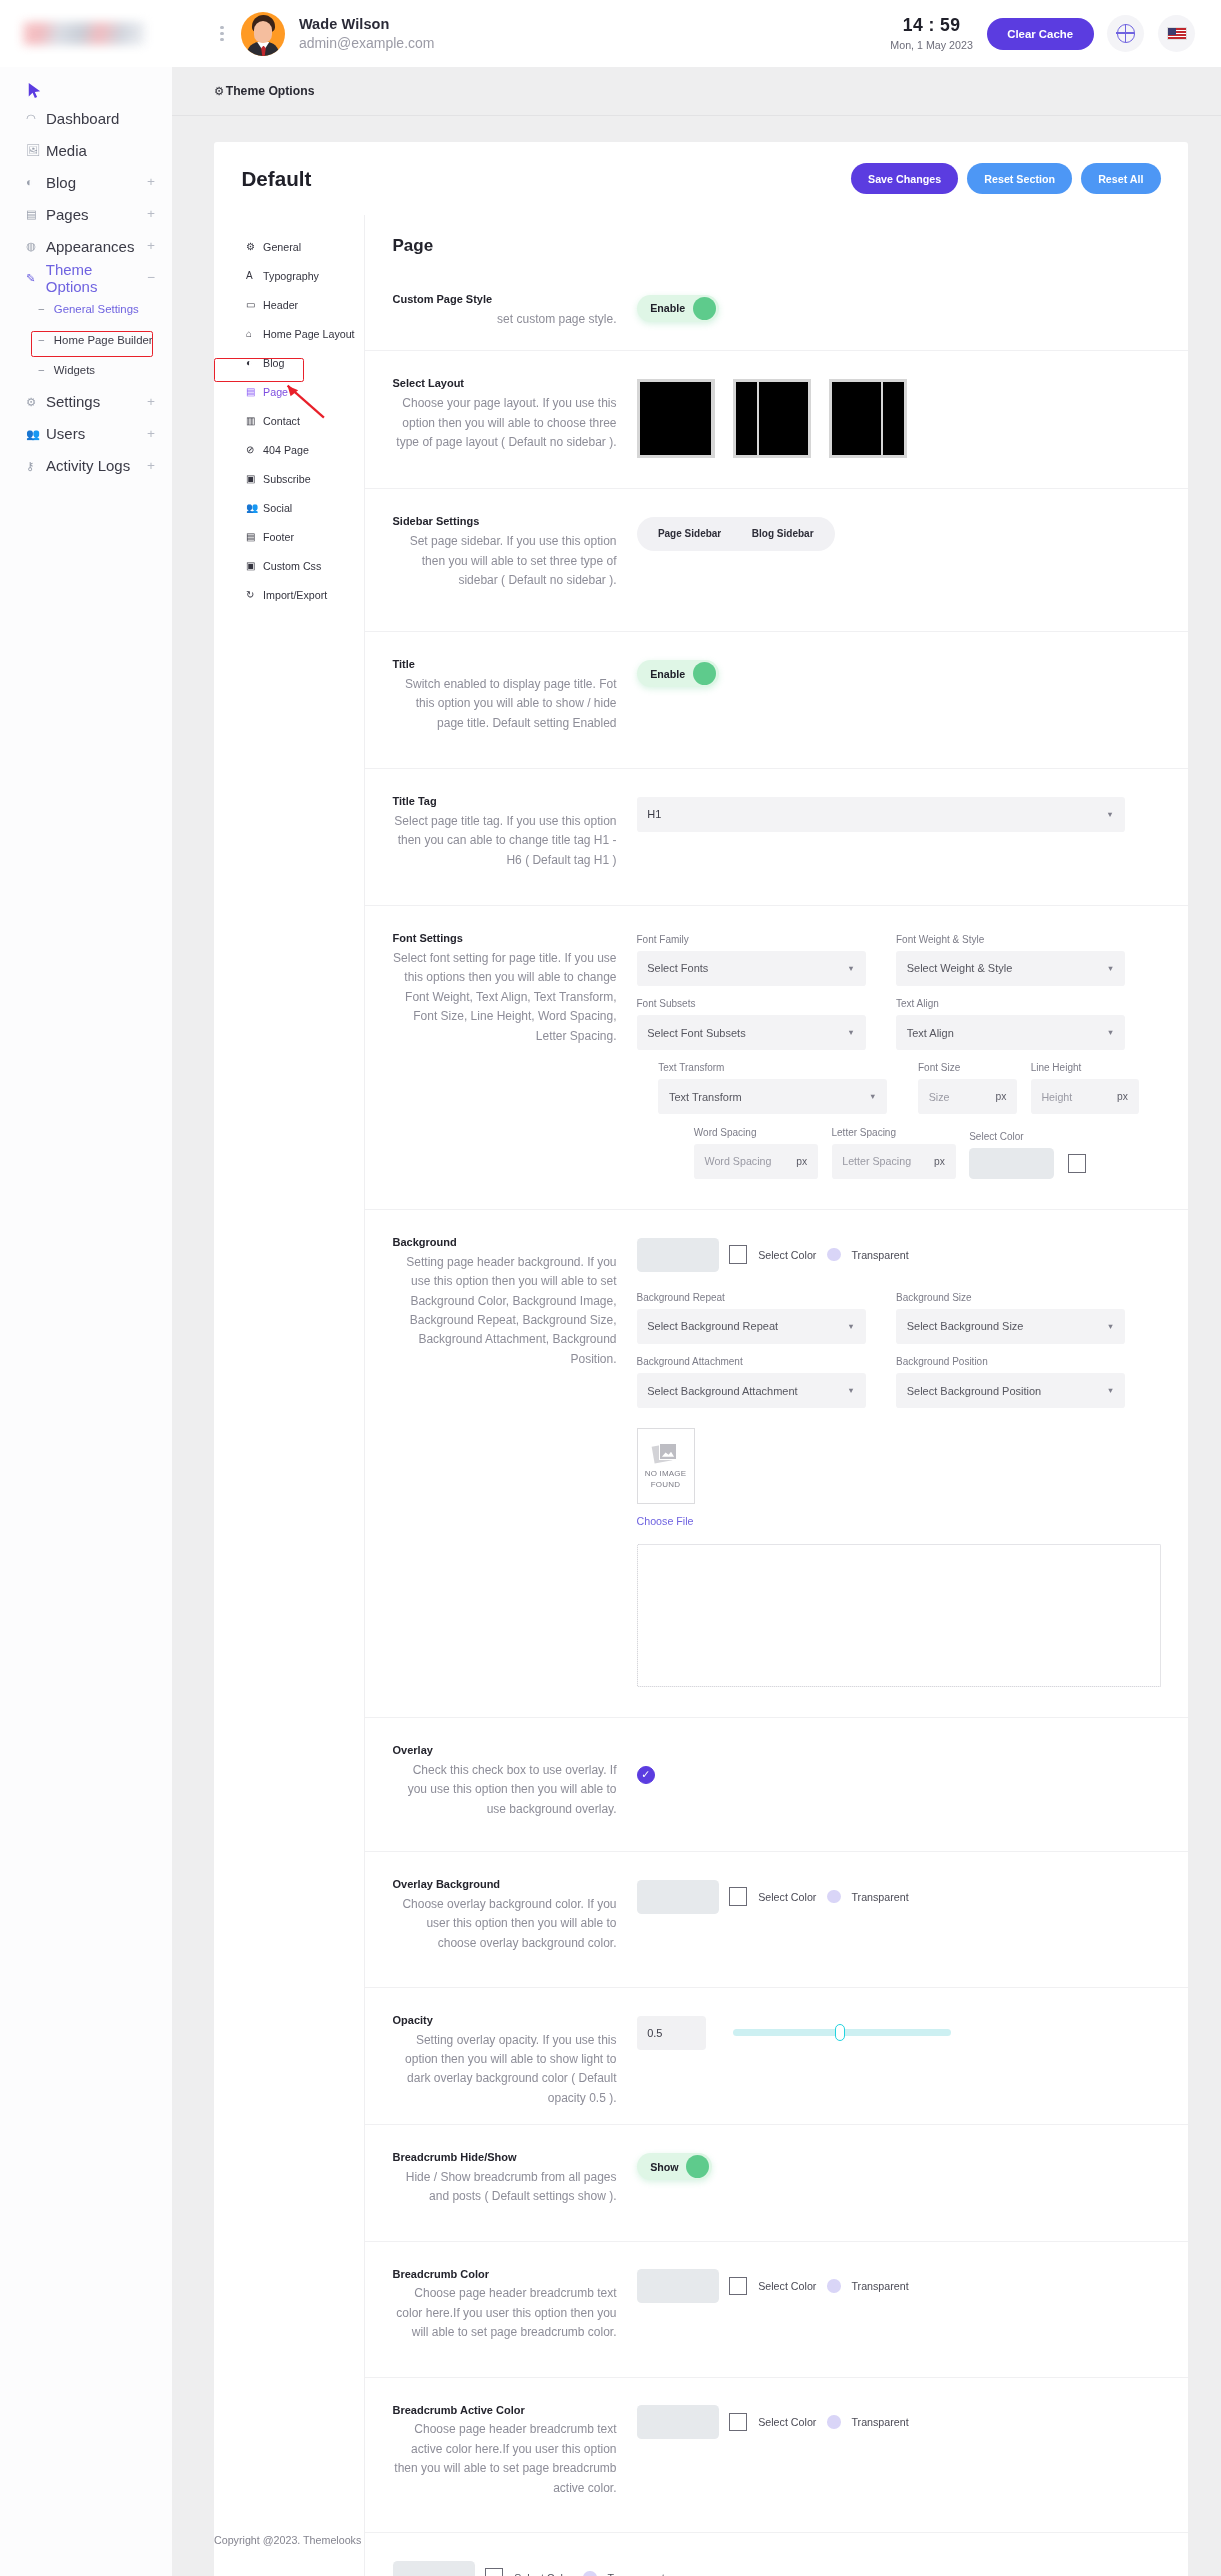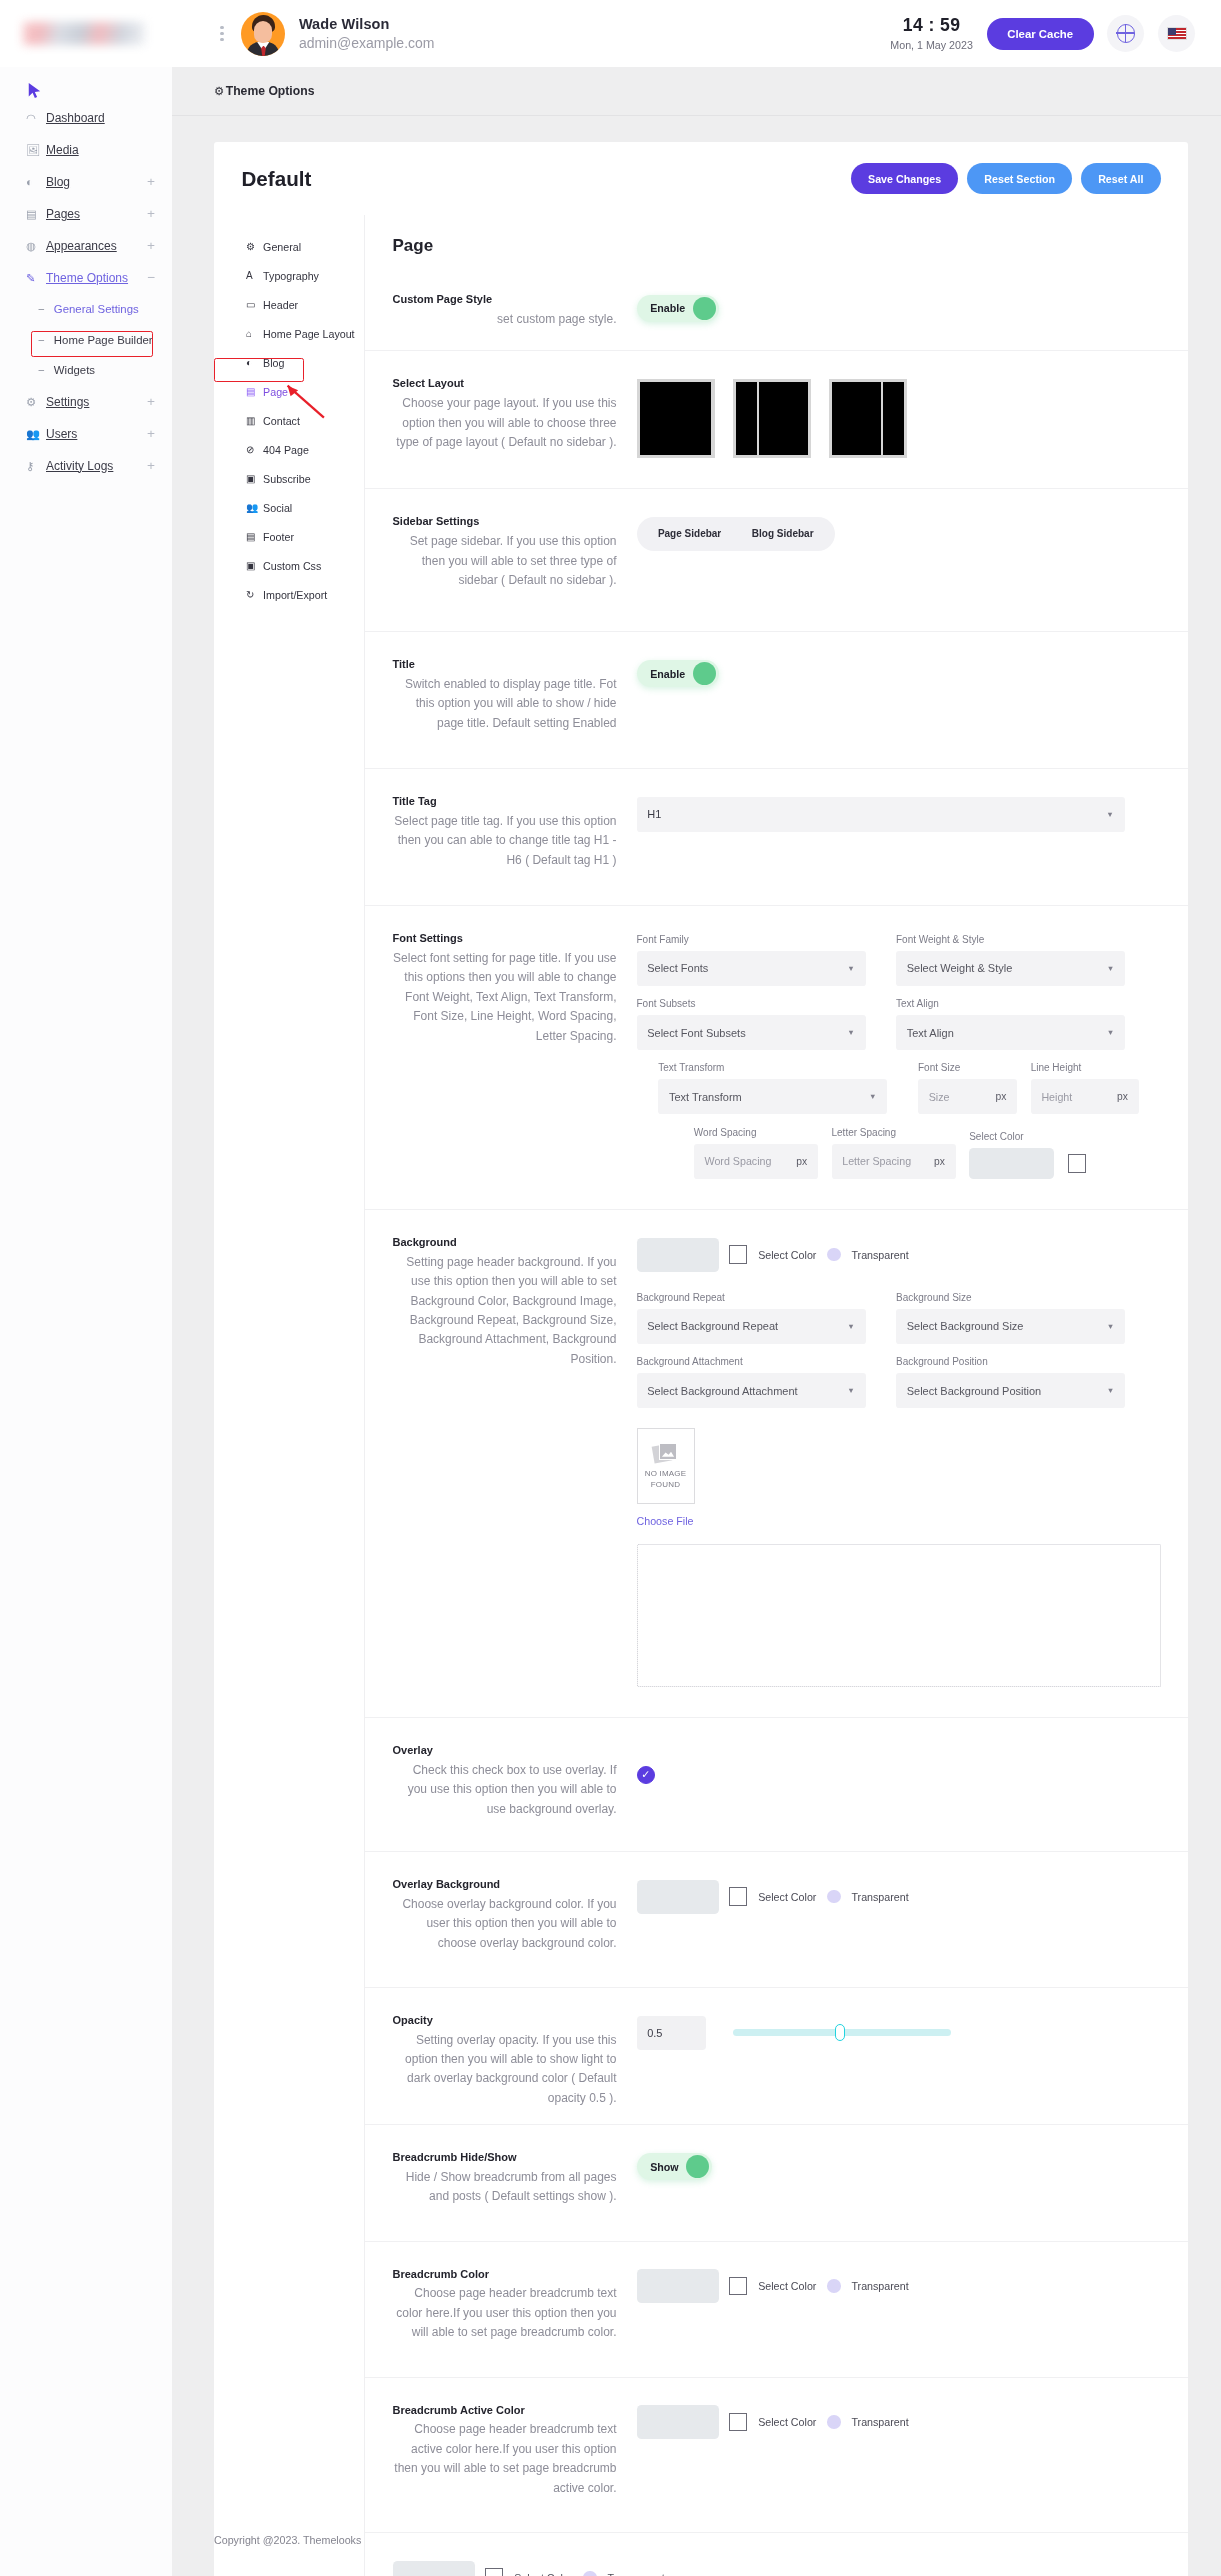--- a/index.html
+++ b/index.html
@@ -61,21 +61,21 @@
     position: absolute; left: 0; top: 67px; width: 172px; height: 2509px;
     background: #fcfcfd;
   }
   .nav-cursor { position: absolute; left: 27.5px; top: 14.5px; width: 13.7px; height: 17px; }
   .nav-list { padding-top: 35px; }
   .nav-item {
     display: flex; align-items: center; height: 32px; padding: 0 17px 0 26px;
     cursor: pointer; position: relative;
   }
   .nav-ico { width: 20px; font-size: 11.4px; color: #9aa0ad; display:flex; align-items:center; }
-  .nav-label { font-size: 12px; color: #3a3a46; text-decoration: underline; }
+  .nav-label { font-size: 15px; color: #3a3a46; }
   .nav-item.active .nav-label { color: #6f63e0; }
   .nav-item.active .nav-ico { color: #6f63e0; }
   .nav-plus { margin-left: auto; font-size: 13.7px; color: #b7bbc6; line-height: 1; }
   .nav-sub { display: flex; align-items: center; height: 30.5px; padding-left: 38px; cursor: pointer; }
   .nav-sub .dash { font-size: 11.4px; color: #8a8f9b; margin-right: 9.2px; }
   .nav-sub .slabel { font-size: 11.4px; color: #3a3a46; }
   .nav-sub.sel .slabel { color: #6f63e0; }
   .hl-box { position: absolute; border: 1.5px solid #e8202a; border-radius: 2.3px; pointer-events: none; }
 
   

